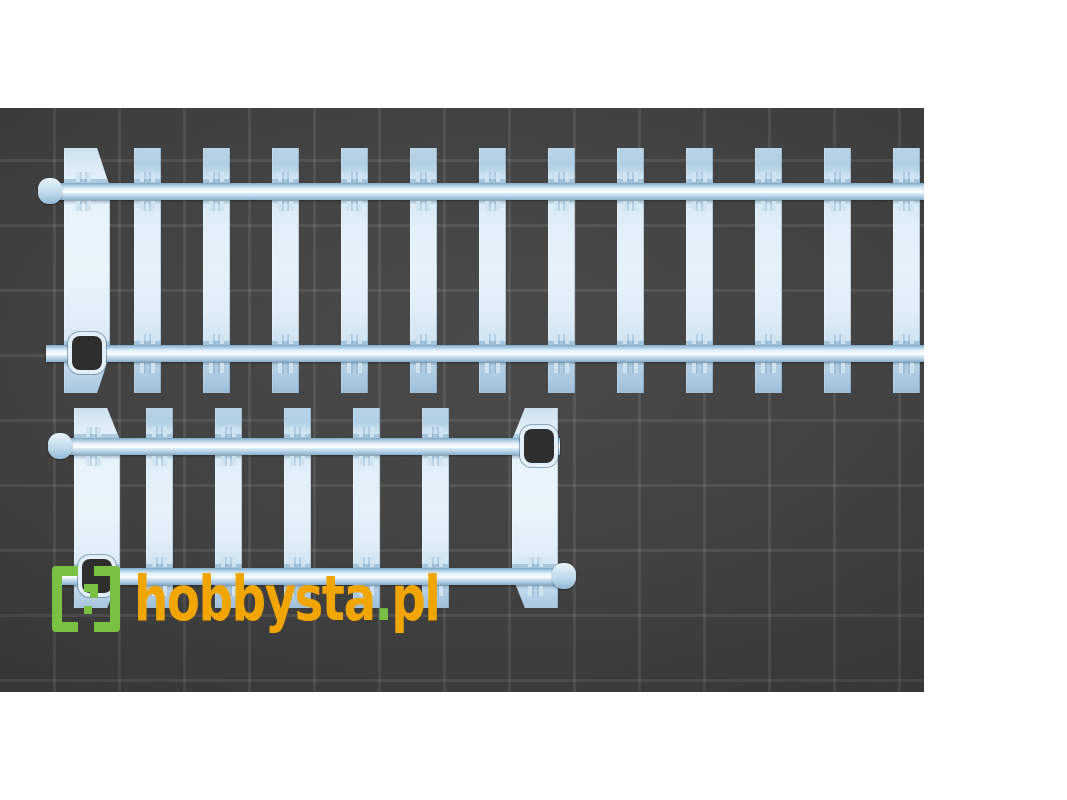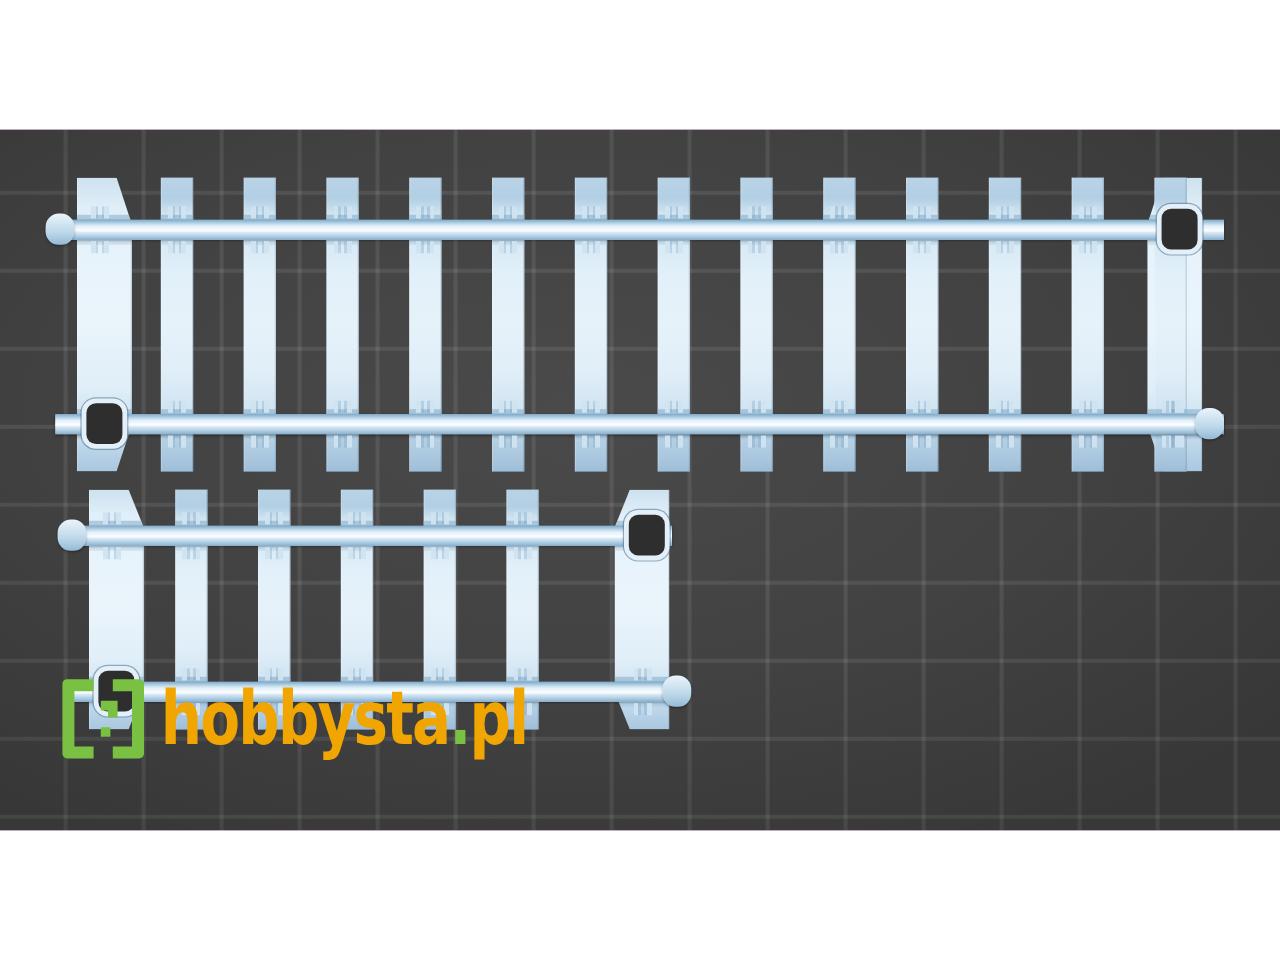--- a/index.html
+++ b/index.html
@@ -7,23 +7,23 @@
     margin: 0;
     padding: 0;
     background: #ffffff;
   }
   body {
     font-family: "Liberation Sans", sans-serif;
   }
 
   #stage {
     position: relative;
-    width: 1067px;
+    width: 924px;
     height: 800px;
-    background: #701a75;
+    background: #1d4ed8;
     overflow: hidden;
   }
 
   
   .letterbox {
     position: absolute;
     left: 0;
     width: 1067px;
     background: #ffffff;
     z-index: 40;

